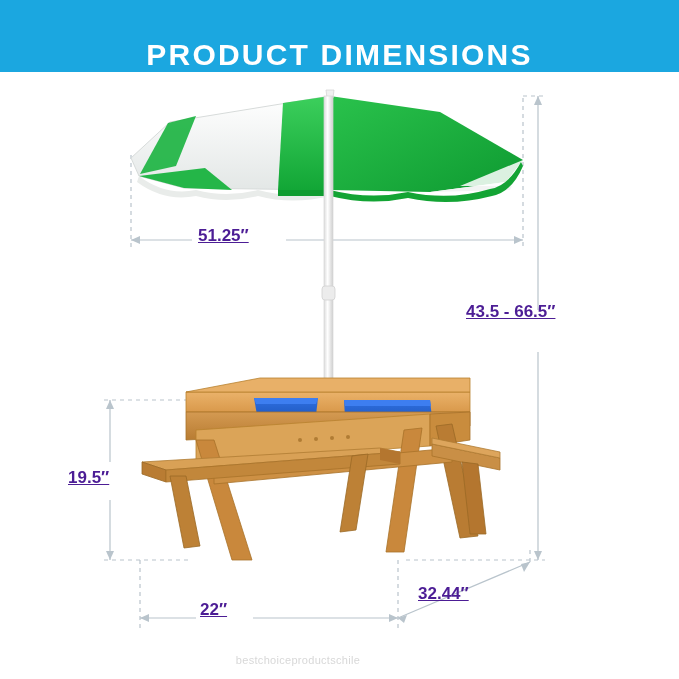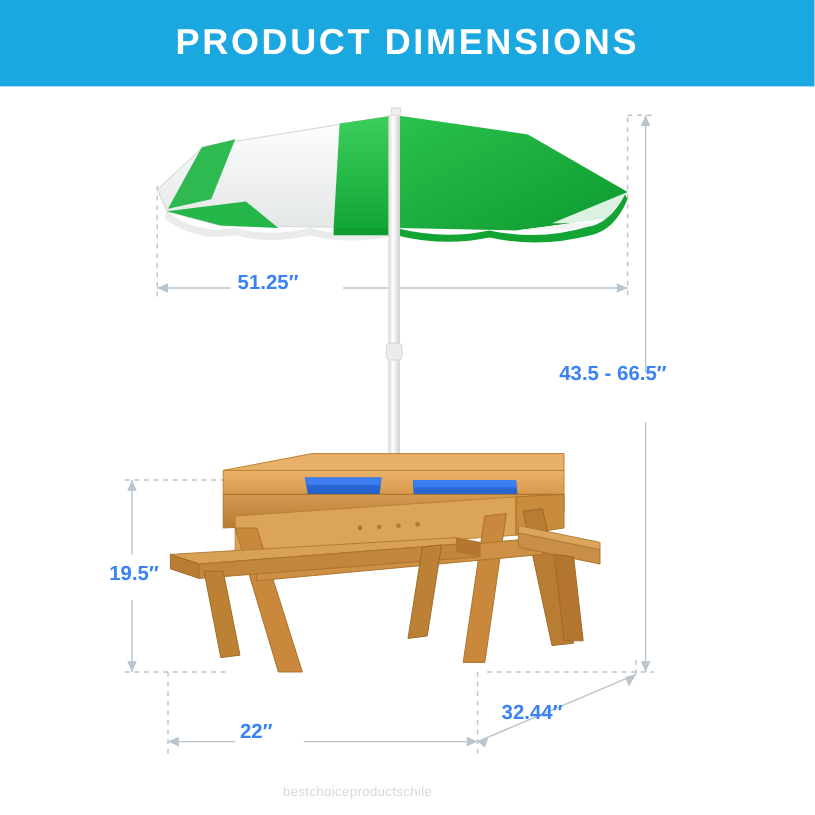--- a/index.html
+++ b/index.html
@@ -22,43 +22,44 @@
   }
   
   #header-bar {
     position: absolute;
     left: 0;
     top: 0;
     width: 679px;
     height: 72px;
     background: #1ba7e0;
     display: flex;
-    align-items: center;
+    align-items: flex-end;
     justify-content: center;
   }
   #header-title {
     color: #ffffff;
     font-size: 30px;
     font-weight: bold;
     letter-spacing: 2.2px;
     text-transform: uppercase;
     font-family: "Liberation Sans", sans-serif;
   }
   
   .dim-label {
     position: absolute;
-    color: #3b82f6;
+    color: #4c1d95;
     font-size: 17px;
     font-weight: bold;
     font-family: "Liberation Sans", sans-serif;
     white-space: nowrap;
+    text-decoration: underline;
   }
   #dim-umbrella-width { left: 198px; top: 226px; }
   #dim-height-range   { left: 466px; top: 302px; }
-  #dim-table-height   { left: 91px;  top: 468px; }
+  #dim-table-height   { left: 68px;  top: 468px; }
   #dim-table-length   { left: 200px; top: 600px; }
   #dim-table-width    { left: 418px; top: 584px; }
 
   
   #watermark {
     position: absolute;
     left: 0;
     top: 654px;
     width: 596px;
     text-align: center;

